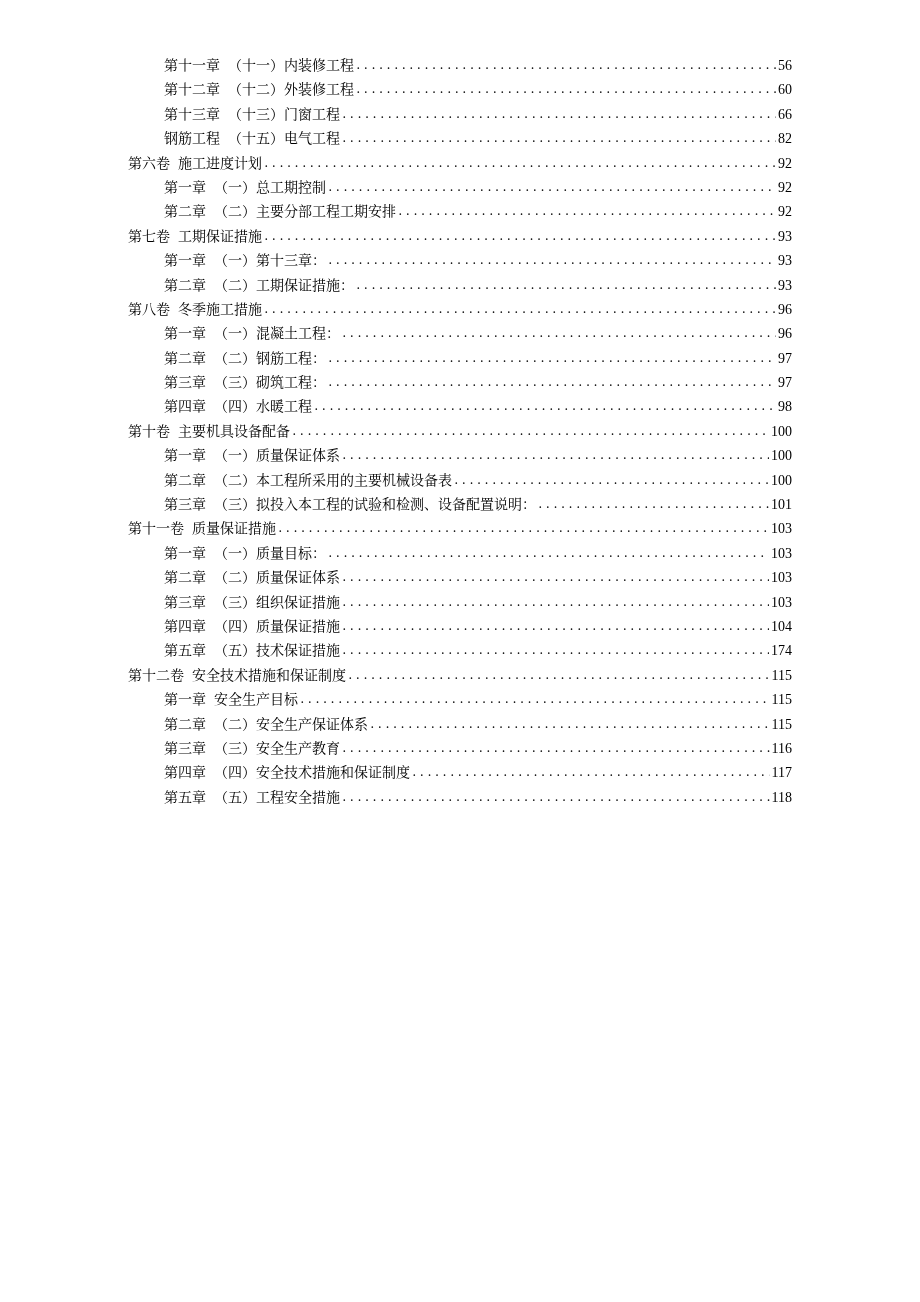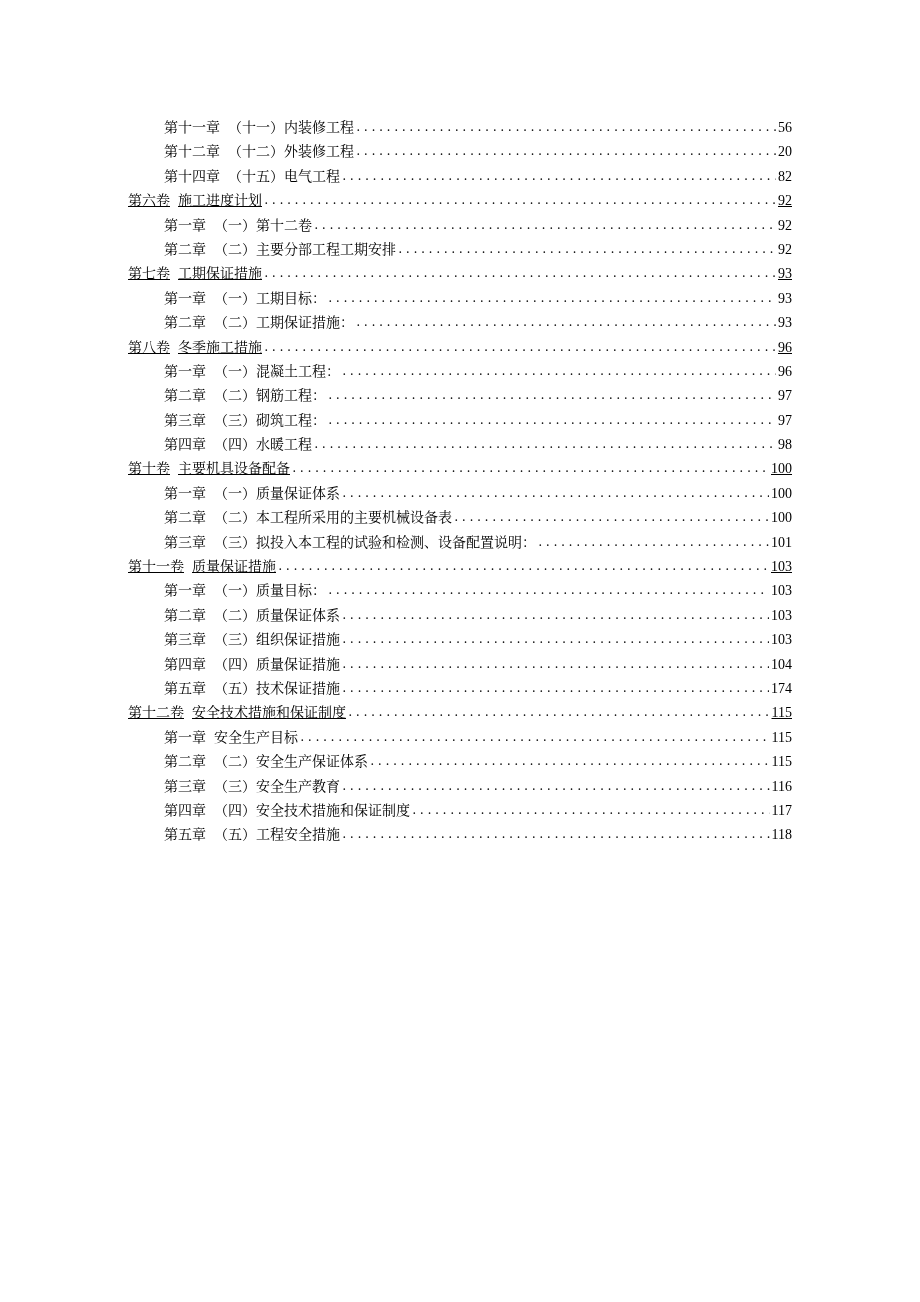--- a/index.html
+++ b/index.html
@@ -6,31 +6,31 @@
     html,body { width:920px; background:#fff; }
     body {
       font-family:"SimSun","宋体","Songti SC","Noto Serif CJK SC",serif;
       font-size:14px;
       color:#000;
       line-height:1.0;
     }
     .page {
       width:920px;
       min-height:1302px;
-      padding:118px 128px 0 128px;
+      padding:56px 128px 0 128px;
       position:relative;
     }
     .toc { width:100%; }
     .toc-row {
       display:flex;
       align-items:baseline;
       height:24.4px;
       white-space:nowrap;
     }
-    .toc-row.vol   { padding-left:0;text-decoration:underline;    } 
+    .toc-row.vol   { padding-left:0;    } 
     .toc-row.chap  { padding-left:36px; } 
     .toc-label { flex:0 0 auto; }
     .toc-gap   { flex:0 0 auto; width:8px; }
     .toc-title { flex:0 0 auto; }
     .toc-dots  {
       flex:1 1 auto;
       overflow:hidden;
       position:relative;
       height:1em;
       margin:0 2px;
@@ -55,61 +55,68 @@
         <span class="toc-gap"></span>
         <span class="toc-title">（十一）内装修工程</span>
         <span class="toc-dots"></span>
         <span class="toc-page">56</span>
       </div>
       <div class="toc-row chap">
         <span class="toc-label">第十二章</span>
         <span class="toc-gap"></span>
         <span class="toc-title">（十二）外装修工程</span>
         <span class="toc-dots"></span>
-        <span class="toc-page">20</span>
-      </div>
-      <div class="toc-row chap">
-        <span class="toc-label">第十四章</span>
+        <span class="toc-page">60</span>
+      </div>
+      <div class="toc-row chap">
+        <span class="toc-label">第十三章</span>
+        <span class="toc-gap"></span>
+        <span class="toc-title">（十三）门窗工程</span>
+        <span class="toc-dots"></span>
+        <span class="toc-page">66</span>
+      </div>
+      <div class="toc-row chap">
+        <span class="toc-label">钢筋工程</span>
         <span class="toc-gap"></span>
         <span class="toc-title">（十五）电气工程</span>
         <span class="toc-dots"></span>
         <span class="toc-page">82</span>
       </div>
       <div class="toc-row vol">
         <span class="toc-label">第六卷</span>
         <span class="toc-gap"></span>
         <span class="toc-title">施工进度计划</span>
         <span class="toc-dots"></span>
         <span class="toc-page">92</span>
       </div>
       <div class="toc-row chap">
         <span class="toc-label">第一章</span>
         <span class="toc-gap"></span>
-        <span class="toc-title">（一）第十二卷</span>
+        <span class="toc-title">（一）总工期控制</span>
         <span class="toc-dots"></span>
         <span class="toc-page">92</span>
       </div>
       <div class="toc-row chap">
         <span class="toc-label">第二章</span>
         <span class="toc-gap"></span>
         <span class="toc-title">（二）主要分部工程工期安排</span>
         <span class="toc-dots"></span>
         <span class="toc-page">92</span>
       </div>
       <div class="toc-row vol">
         <span class="toc-label">第七卷</span>
         <span class="toc-gap"></span>
         <span class="toc-title">工期保证措施</span>
         <span class="toc-dots"></span>
         <span class="toc-page">93</span>
       </div>
       <div class="toc-row chap">
         <span class="toc-label">第一章</span>
         <span class="toc-gap"></span>
-        <span class="toc-title">（一）工期目标：</span>
+        <span class="toc-title">（一）第十三章：</span>
         <span class="toc-dots"></span>
         <span class="toc-page">93</span>
       </div>
       <div class="toc-row chap">
         <span class="toc-label">第二章</span>
         <span class="toc-gap"></span>
         <span class="toc-title">（二）工期保证措施：</span>
         <span class="toc-dots"></span>
         <span class="toc-page">93</span>
       </div>

